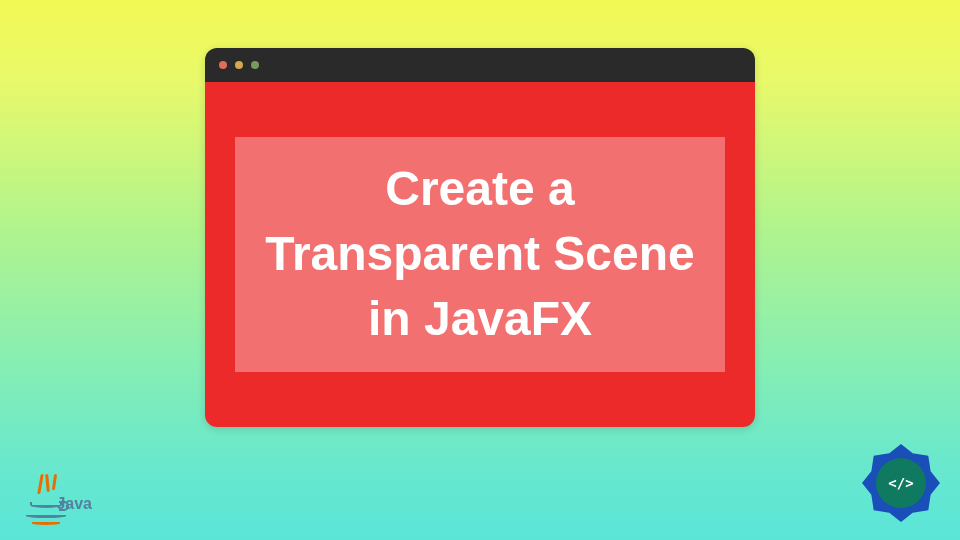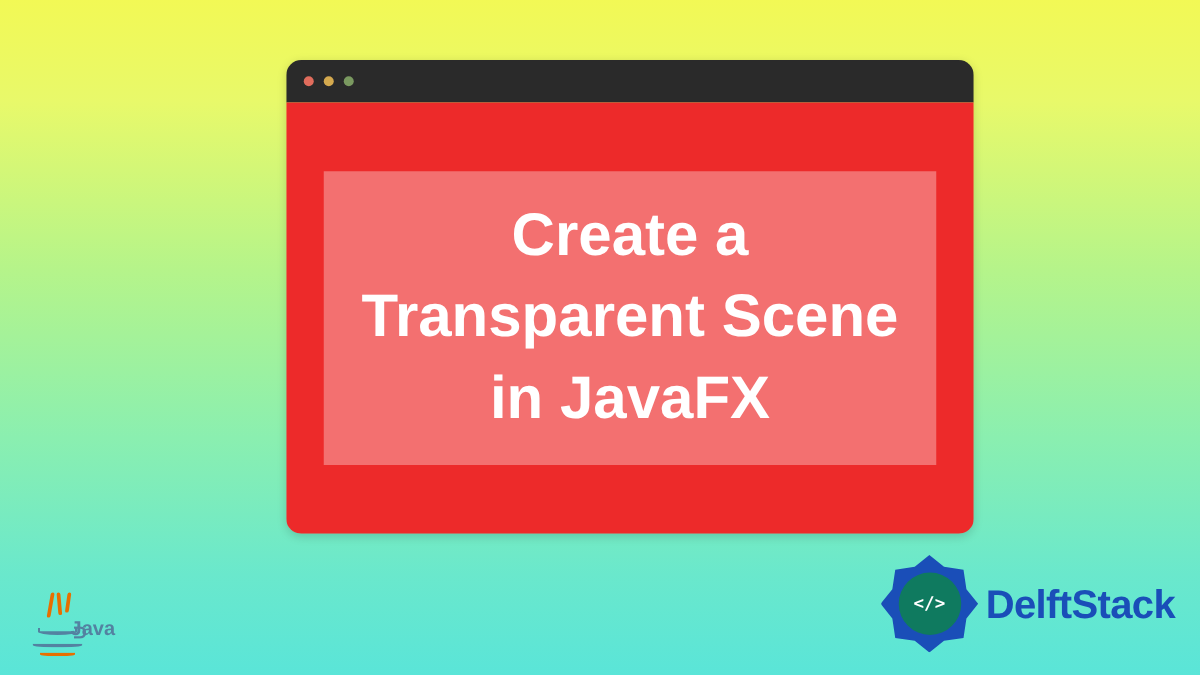--- a/index.html
+++ b/index.html
@@ -17,21 +17,20 @@
     }
     .mock-window {
       position: absolute;
       top: 48px;
       left: 50%;
       transform: translateX(-50%);
       width: 550px;
       border-radius: 12px;
       overflow: hidden;
       box-shadow: 0 2px 8px rgba(0,0,0,0.15);
-      margin-left: 24px;
     }
     .titlebar {
       background: #2a2a2a;
       height: 34px;
       display: flex;
       align-items: center;
       padding-left: 14px;
       gap: 8px;
     }
     .dot {
@@ -209,14 +208,13 @@
     <div class="saucer2"></div>
   </div>
   <div class="java-text">Java</div>
 </div>
 
 <div class="delftstack-logo">
   <div class="ds-emblem">
     <div class="ds-outer"></div>
     <div class="ds-inner">&lt;/&gt;</div>
   </div>
-  <div class="ds-text">DelftStack</div>
 </div>
 
 </body></html>

